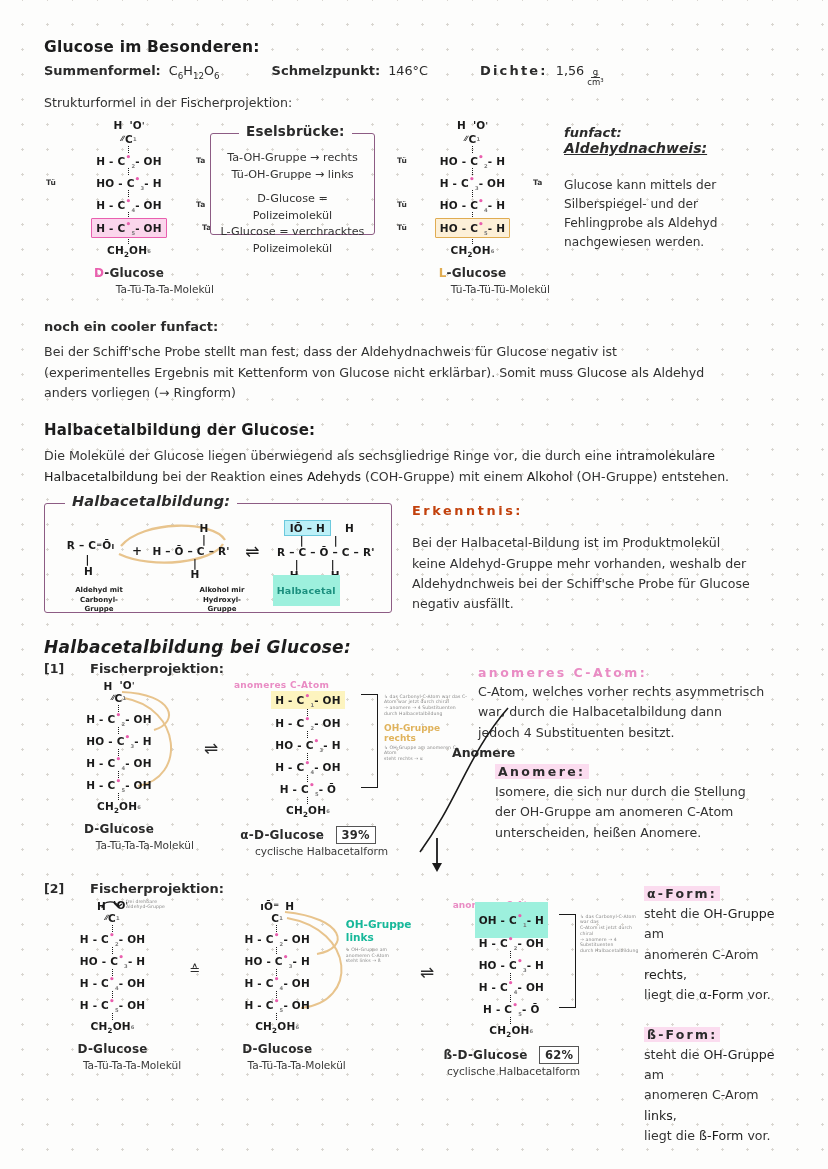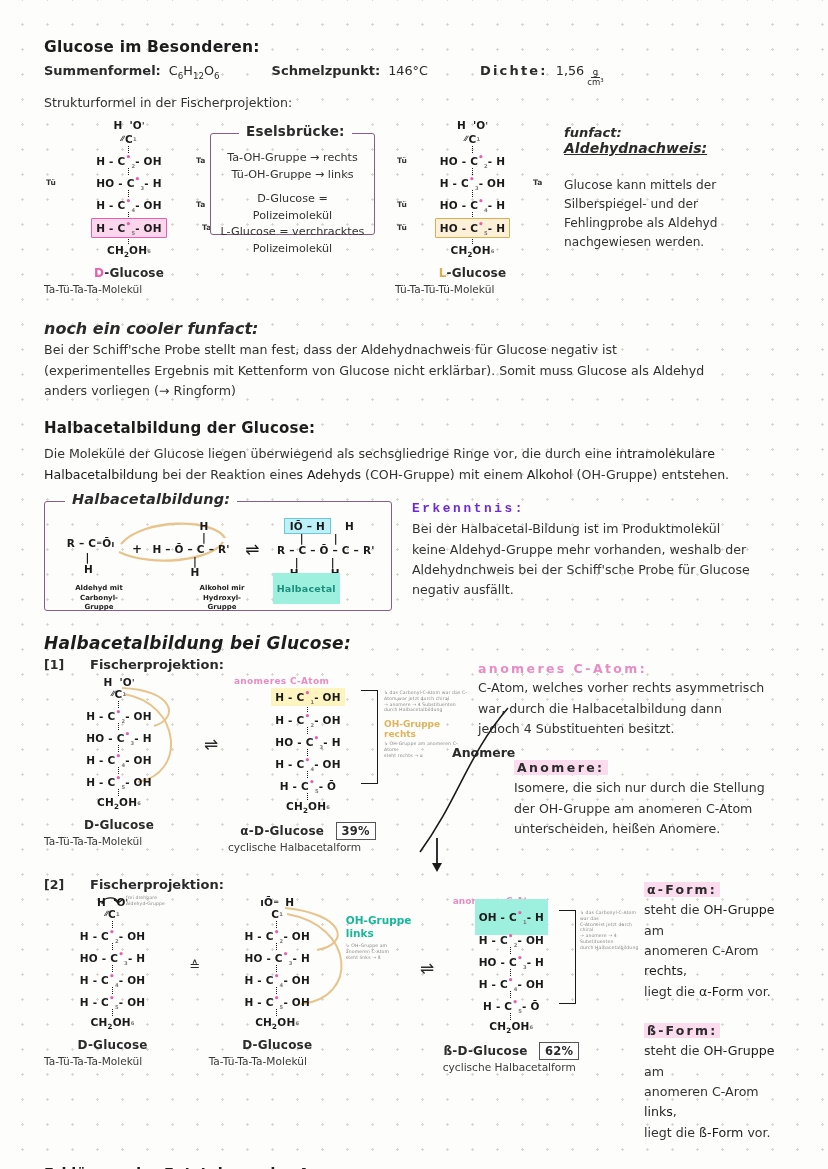--- a/index.html
+++ b/index.html
@@ -47,21 +47,21 @@
   .cdot{color:#e95fae;font-size:9px;vertical-align:super;}
   .idx{font-size:5.2px;color:#777;vertical-align:sub;}
   .hl-pink{background:#fbd6ec;border:1.2px solid #e95fae;padding:1px 4px;border-radius:1px;}
   .hl-orange{background:#fdf0d8;border:1.2px solid #e0ac52;padding:1px 4px;border-radius:1px;}
   .hl-yellow{background:#fdf4bf;padding:1px 4px;}
   .hl-mint{background:#9df0dd;padding:10px 4px;}
   .hl-cyan{background:#bdf0f7;border:1.2px solid #6cc9dd;padding:2px 5px;}
   .struct-name{font-weight:bold;font-size:12px;text-align:center;margin-top:7px;letter-spacing:.2px;}
   .struct-name .pinkc{color:#e95fae;}
   .struct-name .orangec{color:#e0ac52;}
-  .struct-sub{font-size:10.6px;text-align:left;color:#3a3a3a;margin-top:3px;}
+  .struct-sub{font-size:10.6px;text-align:right;color:#3a3a3a;margin-top:3px;}
 
   
   .box-purple{border:1.6px solid #8d5c84;border-radius:3px;position:relative;}
   .box-title{
     position:absolute;top:-11px;left:26px;background:#fdfdfc;padding:0 7px;
     font-weight:bold;font-size:13.5px;letter-spacing:.2px;
   }
   .box-title.script{font-style:italic;font-size:14.5px;}
 
   .badge{border:1.3px solid #555;padding:1px 5px;font-size:11.5px;font-weight:bold;background:#fff;}
@@ -206,21 +206,21 @@
       <div class="body-txt" style="font-size:12.2px;line-height:1.55;">
         <div>Glucose kann mittels der</div>
         <div>Silberspiegel- und der</div>
         <div>Fehlingprobe als Aldehyd</div>
         <div>nachgewiesen werden.</div>
       </div>
     </div>
   </div>
 
   <div style="margin-top:24px;">
-    <div style="font-style:italic;font-weight:bold;font-size:16px;margin-bottom:2px;">noch ein cooler funfact:</div>
+    <div style="font-weight:bold;font-size:13px;margin-bottom:8px;">noch ein cooler funfact:</div>
     <div class="body-txt">
       <div>Bei der Schiff'sche Probe stellt man fest, dass der Aldehydnachweis für Glucose negativ ist</div>
       <div>(experimentelles Ergebnis mit Kettenform von Glucose nicht erklärbar). Somit muss Glucose als Aldehyd</div>
       <div>anders vorliegen (→ Ringform)</div>
     </div>
   </div>
 
   <div style="margin-top:18px;">
     <h1 class="sec" style="font-size:15px;">Halbacetalbildung der Glucose:</h1>
     <div class="body-txt">
@@ -320,21 +320,21 @@
         <div style="width:22px;"></div>
         <div style="width:110px;text-align:center;font-size:7px;font-weight:bold;line-height:1.35;color:#222;">
           <div>Alkohol mir</div>
           <div>Hydroxyl-</div>
           <div>Gruppe</div>
         </div>
       </div>
     </div>
 
     <div style="margin-left:20px;width:400px;">
-      <div class="colorhd" style="color:#6d28d9;margin-bottom:3px;font-family:Liberation Mono, monospace;">Erkenntnis:</div>
+      <div class="colorhd" style="color:#c2410c;margin-bottom:15px;">Erkenntnis:</div>
       <div class="body-txt">
         <div>Bei der Halbacetal-Bildung ist im Produktmolekül</div>
         <div>keine Aldehyd-Gruppe mehr vorhanden, weshalb der</div>
         <div>Aldehydnchweis bei der Schiff'sche Probe für Glucose</div>
         <div>negativ ausfällt.</div>
       </div>
     </div>
   </div>
 
   <h1 class="sec script" style="margin-top:22px;margin-bottom:4px;">Halbacetalbildung bei Glucose:</h1>
@@ -446,21 +446,21 @@
     </div>
 
     <div style="width:360px;margin-left:10px;padding-top:4px;">
       <div class="colorhd hd-pink" style="letter-spacing:2.4px;font-size:12.5px;">anomeres C-Atom:</div>
       <div class="body-txt" style="margin-top:2px;">
         <div>C-Atom, welches vorher rechts asymmetrisch</div>
         <div>war, durch die Halbacetalbildung dann</div>
         <div>jedoch 4 Substituenten besitzt.</div>
       </div>
 
-      <div style="margin-top:18px;margin-left:36px;">
+      <div style="margin-top:18px;margin-left:17px;">
         <span class="colorhd hd-pinkbg" style="letter-spacing:2.4px;font-size:12.5px;color:#2b2b2b;">Anomere:</span>
         <div class="body-txt" style="margin-top:2px;">
           <div>Isomere, die sich nur durch die Stellung</div>
           <div>der OH-Gruppe am anomeren C-Atom</div>
           <div>unterscheiden, heißen Anomere.</div>
         </div>
       </div>
     </div>
   </div>
 

